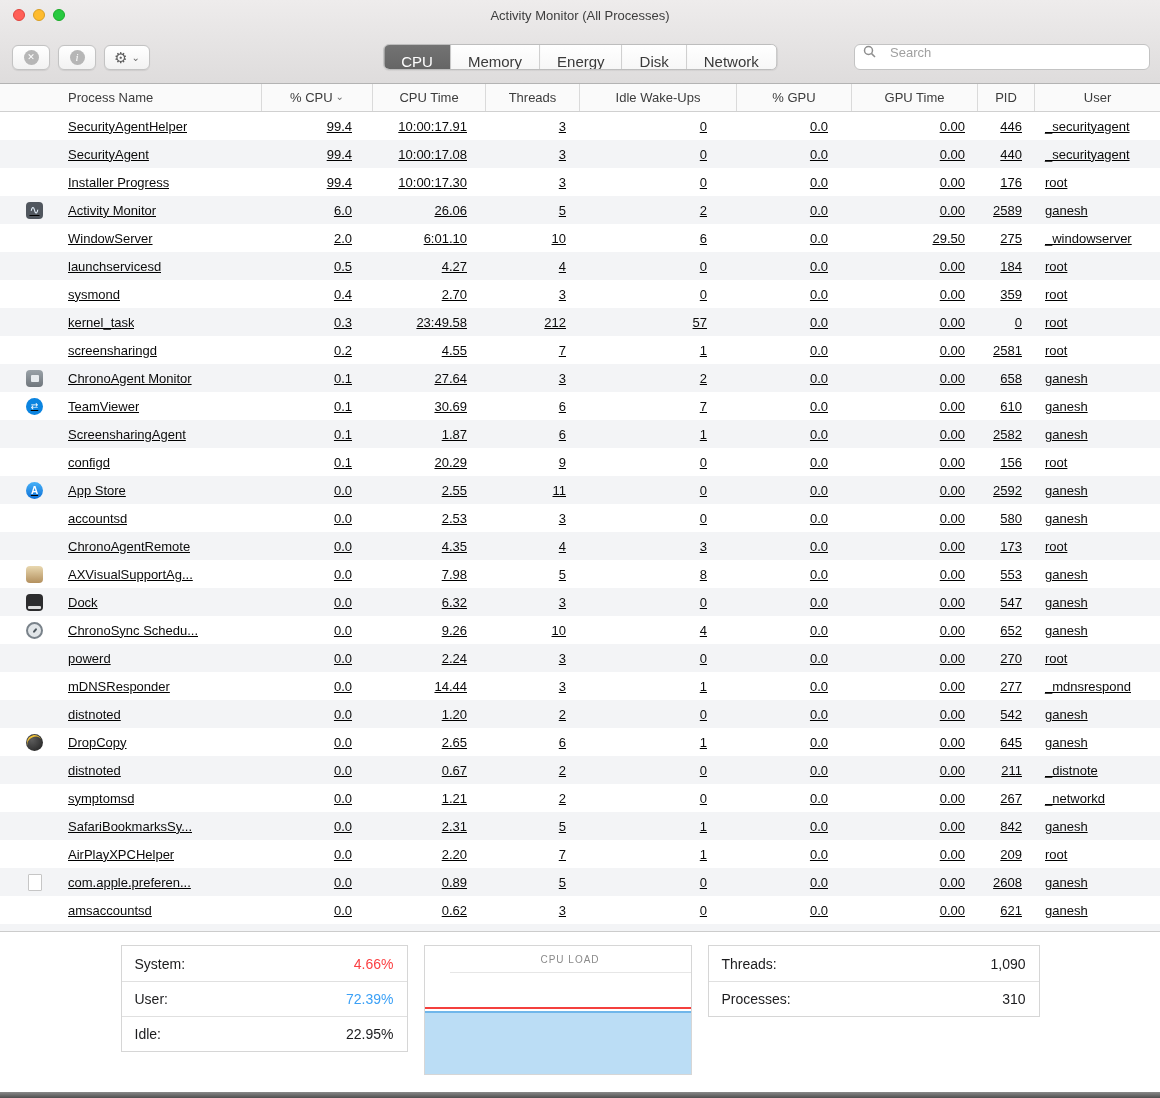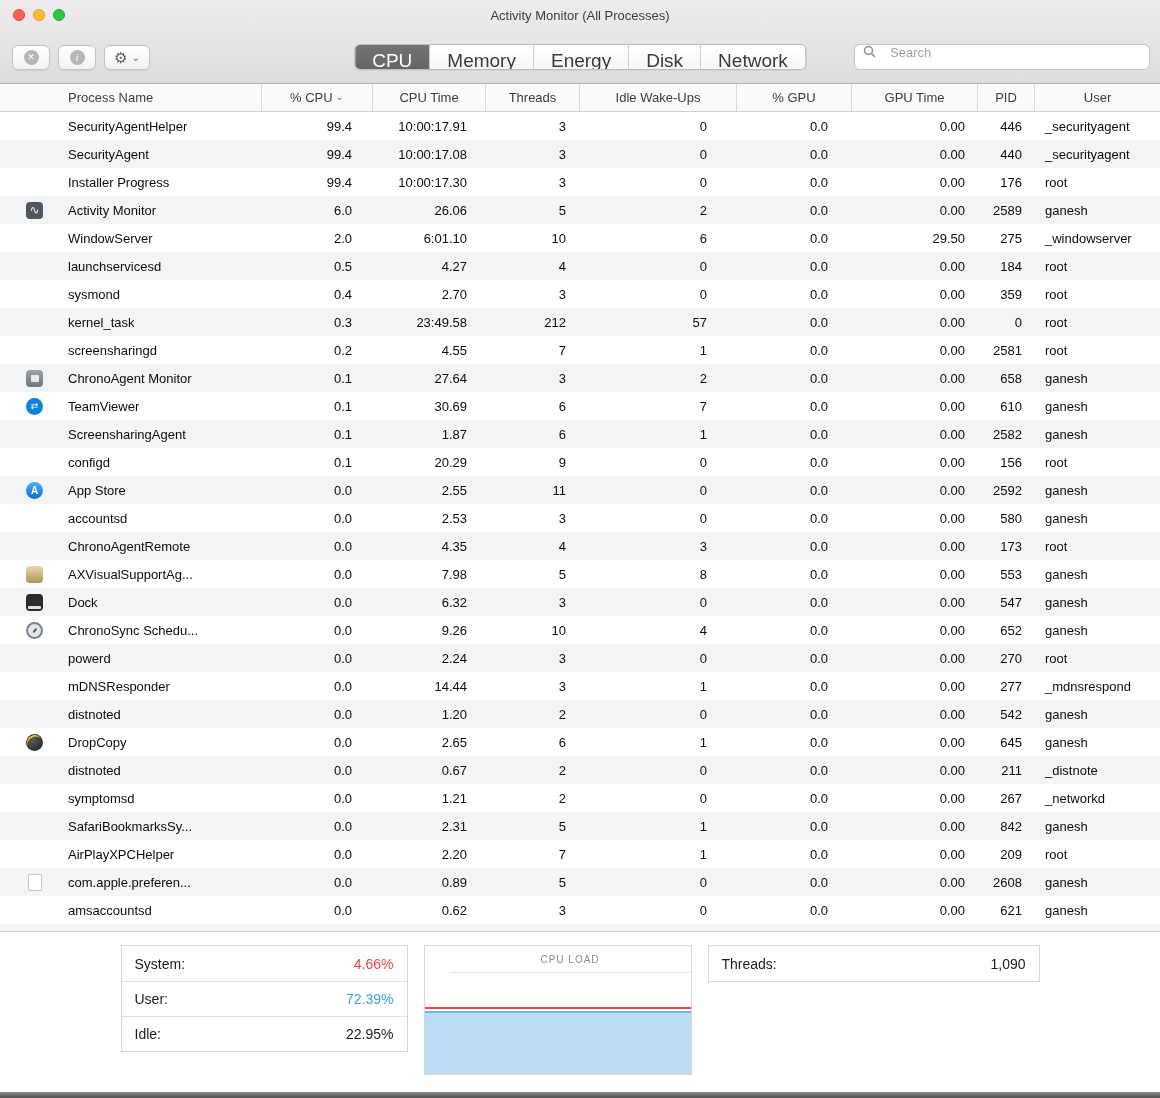--- a/index.html
+++ b/index.html
@@ -25,21 +25,21 @@
     justify-content:center; box-shadow:0 0.5px 1px rgba(0,0,0,.08); cursor:default; }
   .circ { width:15px; height:15px; border-radius:50%; background:#b6b6b6; color:#fff;
     font-size:9px; line-height:15px; text-align:center; display:inline-block; }
   .circ.i { font-family:"Liberation Serif", serif; font-style:italic; font-size:11px; }
   .gear { font-size:15px; color:#5e5e5e; line-height:1; }
   .chev-small { font-size:10px; color:#6a6a6a; margin-left:4px; }
 
   .segmented { position:absolute; left:50%; transform:translateX(-50%); top:14px;
     display:flex; height:26px; border:1px solid #bdbdbd; border-radius:6px;
     overflow:hidden; background:#fdfdfd; box-shadow:0 0.5px 1px rgba(0,0,0,.06); }
-  .segment { padding:16px 17px; display:flex; align-items:center; font-size:19px;
+  .segment { padding:16px 17px; display:flex; align-items:center; font-size:15px;
     color:#3a3a3a; border-right:1px solid #c4c4c4; background:linear-gradient(#ffffff,#f4f4f4); }
   .segment:last-child { border-right:none; }
   .segment.selected { background:linear-gradient(#737373,#616161); color:#fff; }
 
   .search { position:absolute; right:10px; top:14px; width:296px; height:26px;
     border:1px solid #c3c3c3; border-radius:6px; background:#fff; display:flex;
     align-items:flex-start; padding:0 8px; gap:14px; }
   .search input { border:none; outline:none; flex:1; font-size:13px;
     font-family:"Liberation Sans", sans-serif; color:#333; background:transparent; }
   .search input::placeholder { color:#a0a0a0; }
@@ -49,21 +49,21 @@
   .thead, .trow { display:grid;
     grid-template-columns:262px 111px 113px 94px 157px 115px 126px 57px 1fr; }
   .thead { height:28px; flex:0 0 28px; background:#fafafa; border-bottom:1px solid #d0d0d0; }
   .hcell { display:flex; align-items:center; justify-content:center; gap:3px;
     border-right:1px solid #dadada; font-size:13px; color:#3c3c3c; white-space:nowrap; overflow:hidden; }
   .hcell:last-child { border-right:none; }
   .hcell.h-name { justify-content:flex-start; padding-left:68px; }
   .sort-chev { font-size:10px; color:#707070; transform:translateY(-1px); }
 
   .tbody { flex:1 1 auto; overflow:hidden; background:#fff; }
-  .trow { height:28px; }
+  .trow { height:28px;text-decoration:underline; }
   .trow:nth-child(even) { background:#f3f4f6; }
   .cell { display:flex; align-items:center; font-size:13px; color:#0c0c0c;
     white-space:nowrap; overflow:hidden; }
   .cell-name { padding-left:26px; }
   .pname { overflow:hidden; text-overflow:ellipsis; }
   .cell-cpu          { justify-content:flex-end; padding-right:21px; }
   .cell-cpu_time     { justify-content:flex-end; padding-right:19px; }
   .cell-threads      { justify-content:flex-end; padding-right:14px; }
   .cell-idle_wakeups { justify-content:flex-end; padding-right:30px; }
   .cell-gpu          { justify-content:flex-end; padding-right:24px; }
@@ -645,17 +645,21 @@
         <div class="graph-sys"></div>
         <div class="graph-fill"></div>
       </div>
     </div>
 
     <div class="stat-box right">
       <div class="stat-row">
         <span>Threads:</span>
         <span>1,090</span>
       </div>
+      <div class="stat-row">
+        <span>Processes:</span>
+        <span>310</span>
+      </div>
     </div>
   </div>
 
   <div class="bottom-strip"></div>
 </div>
 
 </body></html>

